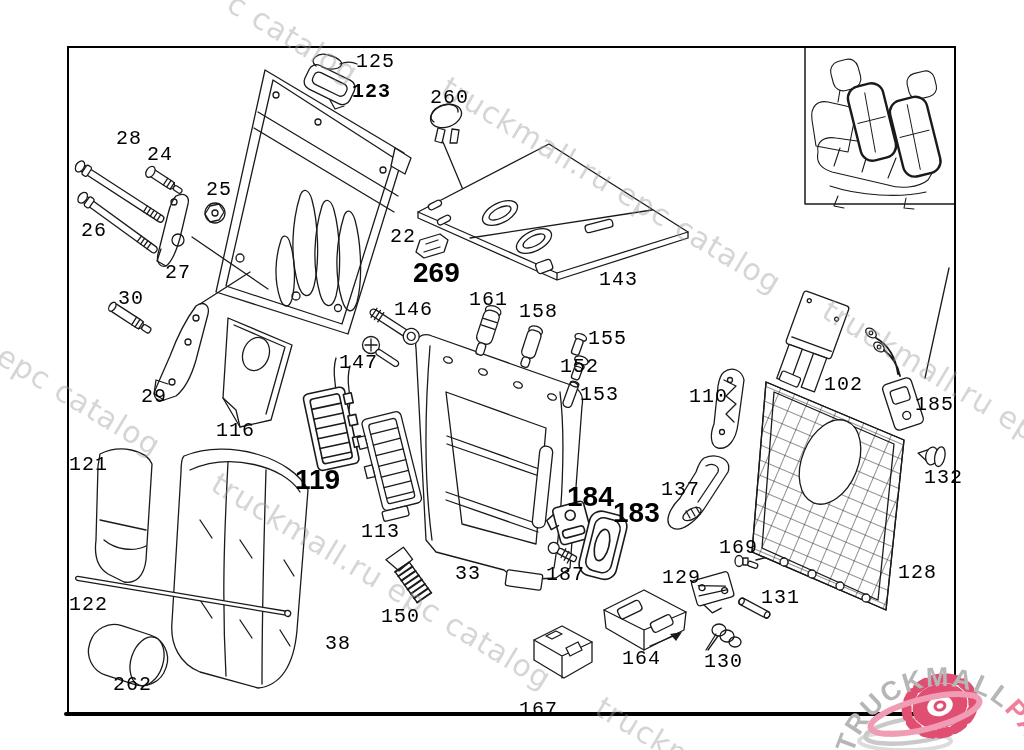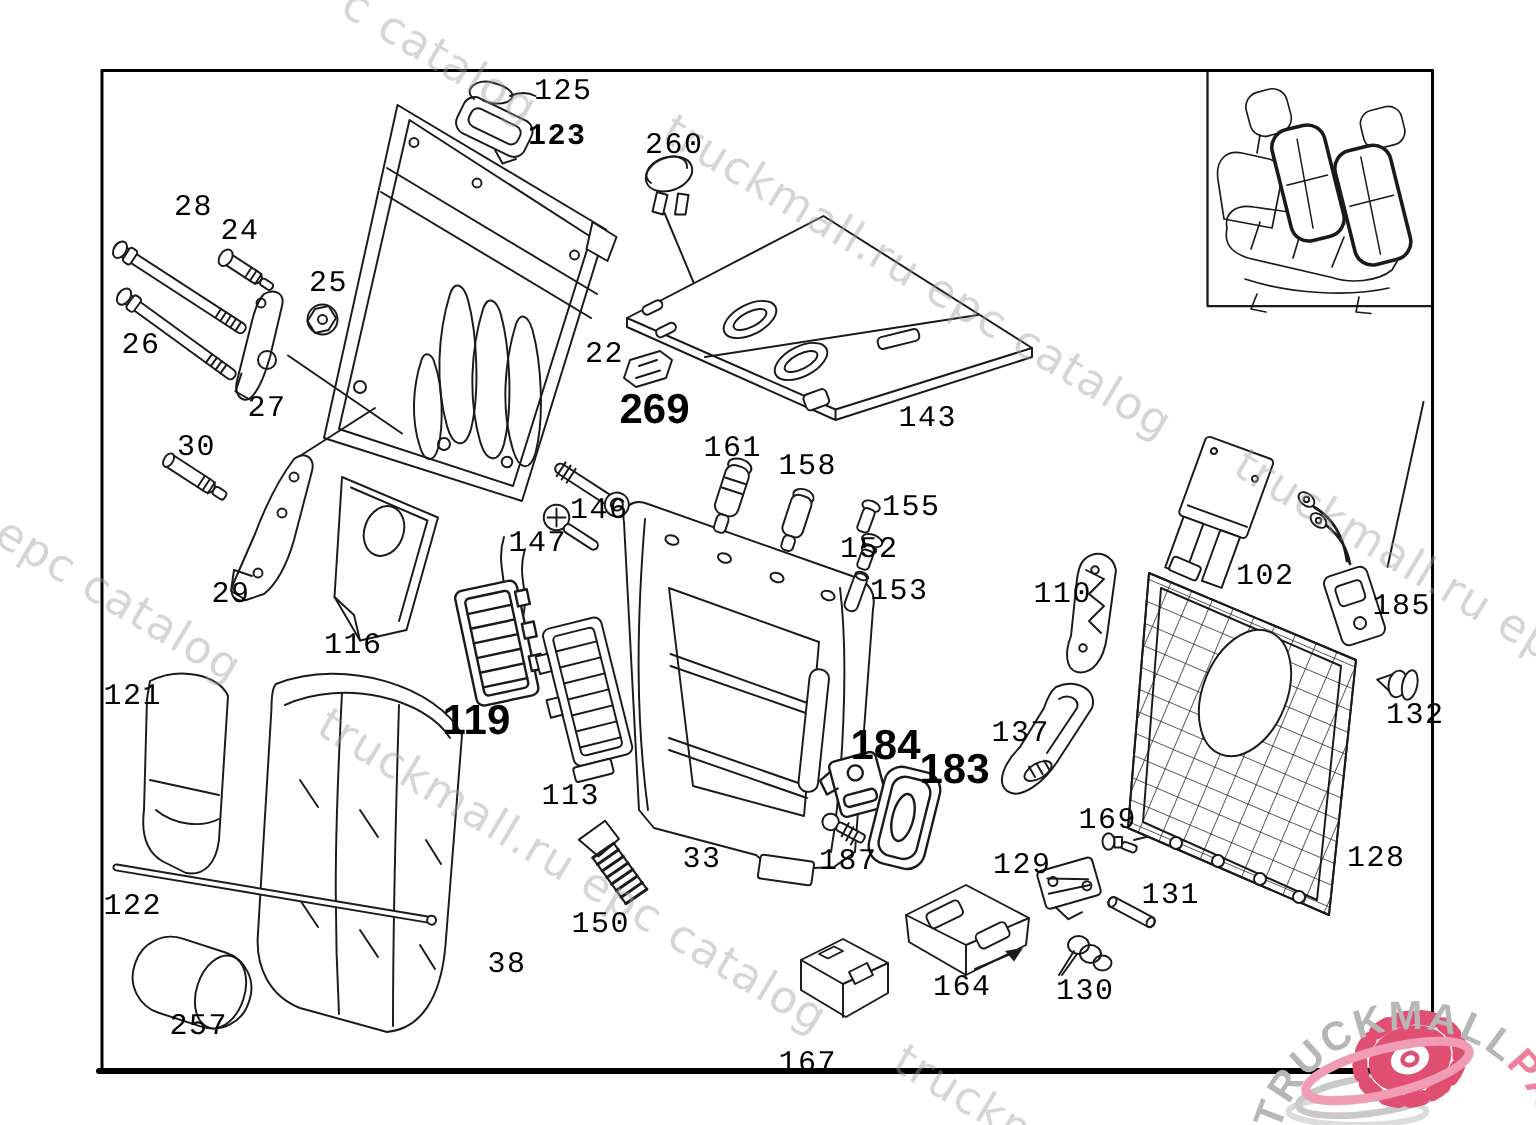--- a/index.html
+++ b/index.html
@@ -426,37 +426,37 @@
       <div class="plabel" style="left: 430px; top: 88px;">260</div>
       <div class="plabel" style="left: 90px; top: 129px; margin-left: 26px;">28</div>
       <div class="plabel" style="left: 147px; top: 145px;">24</div>
       <div class="plabel" style="left: 206px; top: 180px;">25</div>
       <div class="plabel" style="left: 81px; top: 221px;">26</div>
       <div class="plabel" style="left: 165px; top: 263px;">27</div>
       <div class="plabel" style="left: 390px; top: 227px;">22</div>
       <div class="plabel bold" style="left: 413px; top: 259px;">269</div>
       <div class="plabel" style="left: 599px; top: 270px;">143</div>
       <div class="plabel" style="left: 118px; top: 289px;">30</div>
-      <div class="plabel" style="left: 380px; top: 300px; margin-top: 31px;">146</div>
+      <div class="plabel" style="left: 394px; top: 300px;">146</div>
       <div class="plabel" style="left: 469px; top: 290px;">161</div>
       <div class="plabel" style="left: 519px; top: 302px;">158</div>
       <div class="plabel" style="left: 588px; top: 329px;">155</div>
       <div class="plabel" style="left: 560px; top: 357px;">152</div>
       <div class="plabel" style="left: 580px; top: 385px;">153</div>
       <div class="plabel" style="left: 339px; top: 353px;">147</div>
       <div class="plabel" style="left: 141px; top: 387px;">29</div>
       <div class="plabel" style="left: 216px; top: 421px;">116</div>
       <div class="plabel bold" style="left: 295px; top: 466px;">119</div>
       <div class="plabel" style="left: 69px; top: 455px;">121</div>
       <div class="plabel" style="left: 361px; top: 522px;">113</div>
       <div class="plabel" style="left: 439px; top: 564px; margin-left: 16px;">33</div>
       <div class="plabel" style="left: 69px; top: 595px;">122</div>
       <div class="plabel" style="left: 381px; top: 607px;">150</div>
       <div class="plabel" style="left: 305px; top: 634px; margin-left: 20px;">38</div>
-      <div class="plabel" style="left: 113px; top: 675px;">257</div>
+      <div class="plabel" style="left: 113px; top: 675px;">262</div>
       <div class="plabel" style="left: 519px; top: 700px;">167</div>
       <div class="plabel" style="left: 622px; top: 649px;">164</div>
       <div class="plabel bold" style="left: 567px; top: 483px;">184</div>
       <div class="plabel bold" style="left: 613px; top: 499px;">183</div>
       <div class="plabel" style="left: 546px; top: 565px;">187</div>
       <div class="plabel" style="left: 719px; top: 538px;">169</div>
       <div class="plabel" style="left: 662px; top: 568px;">129</div>
       <div class="plabel" style="left: 761px; top: 588px;">131</div>
       <div class="plabel" style="left: 704px; top: 652px;">130</div>
       <div class="plabel" style="left: 898px; top: 563px;">128</div>

